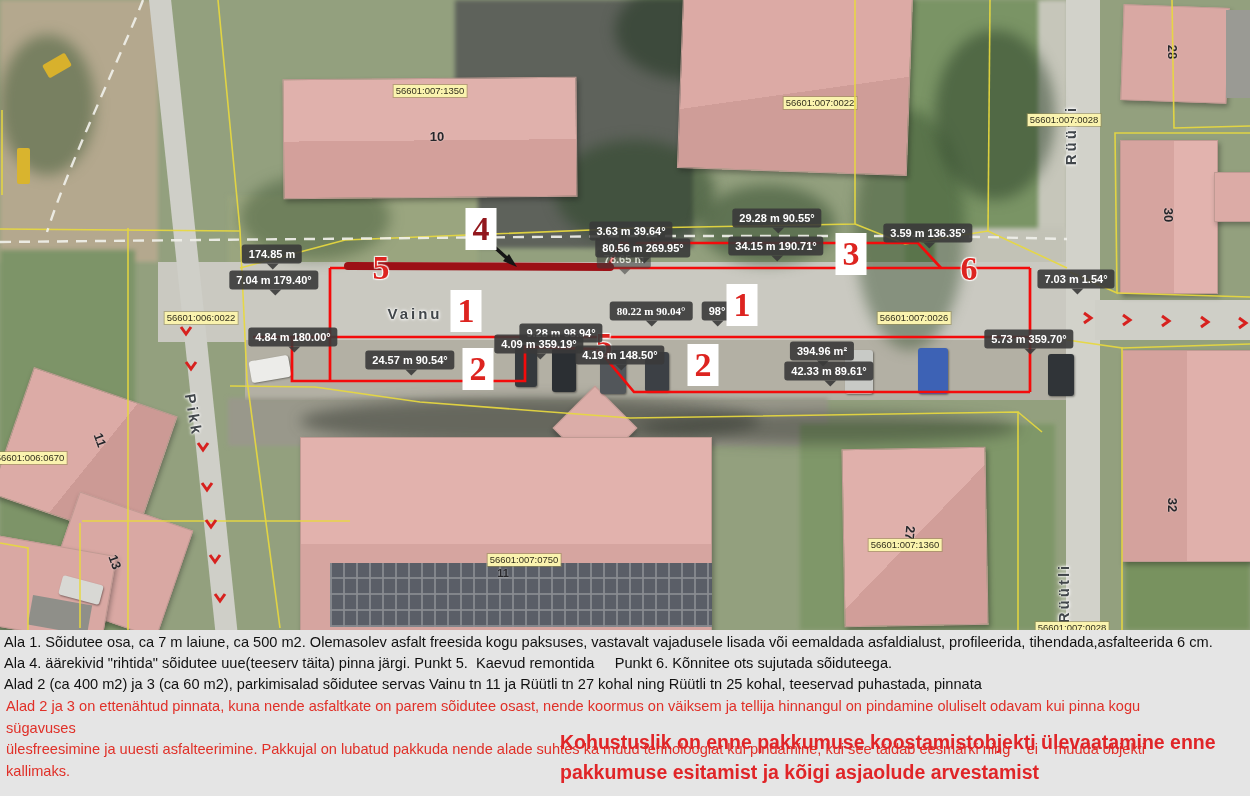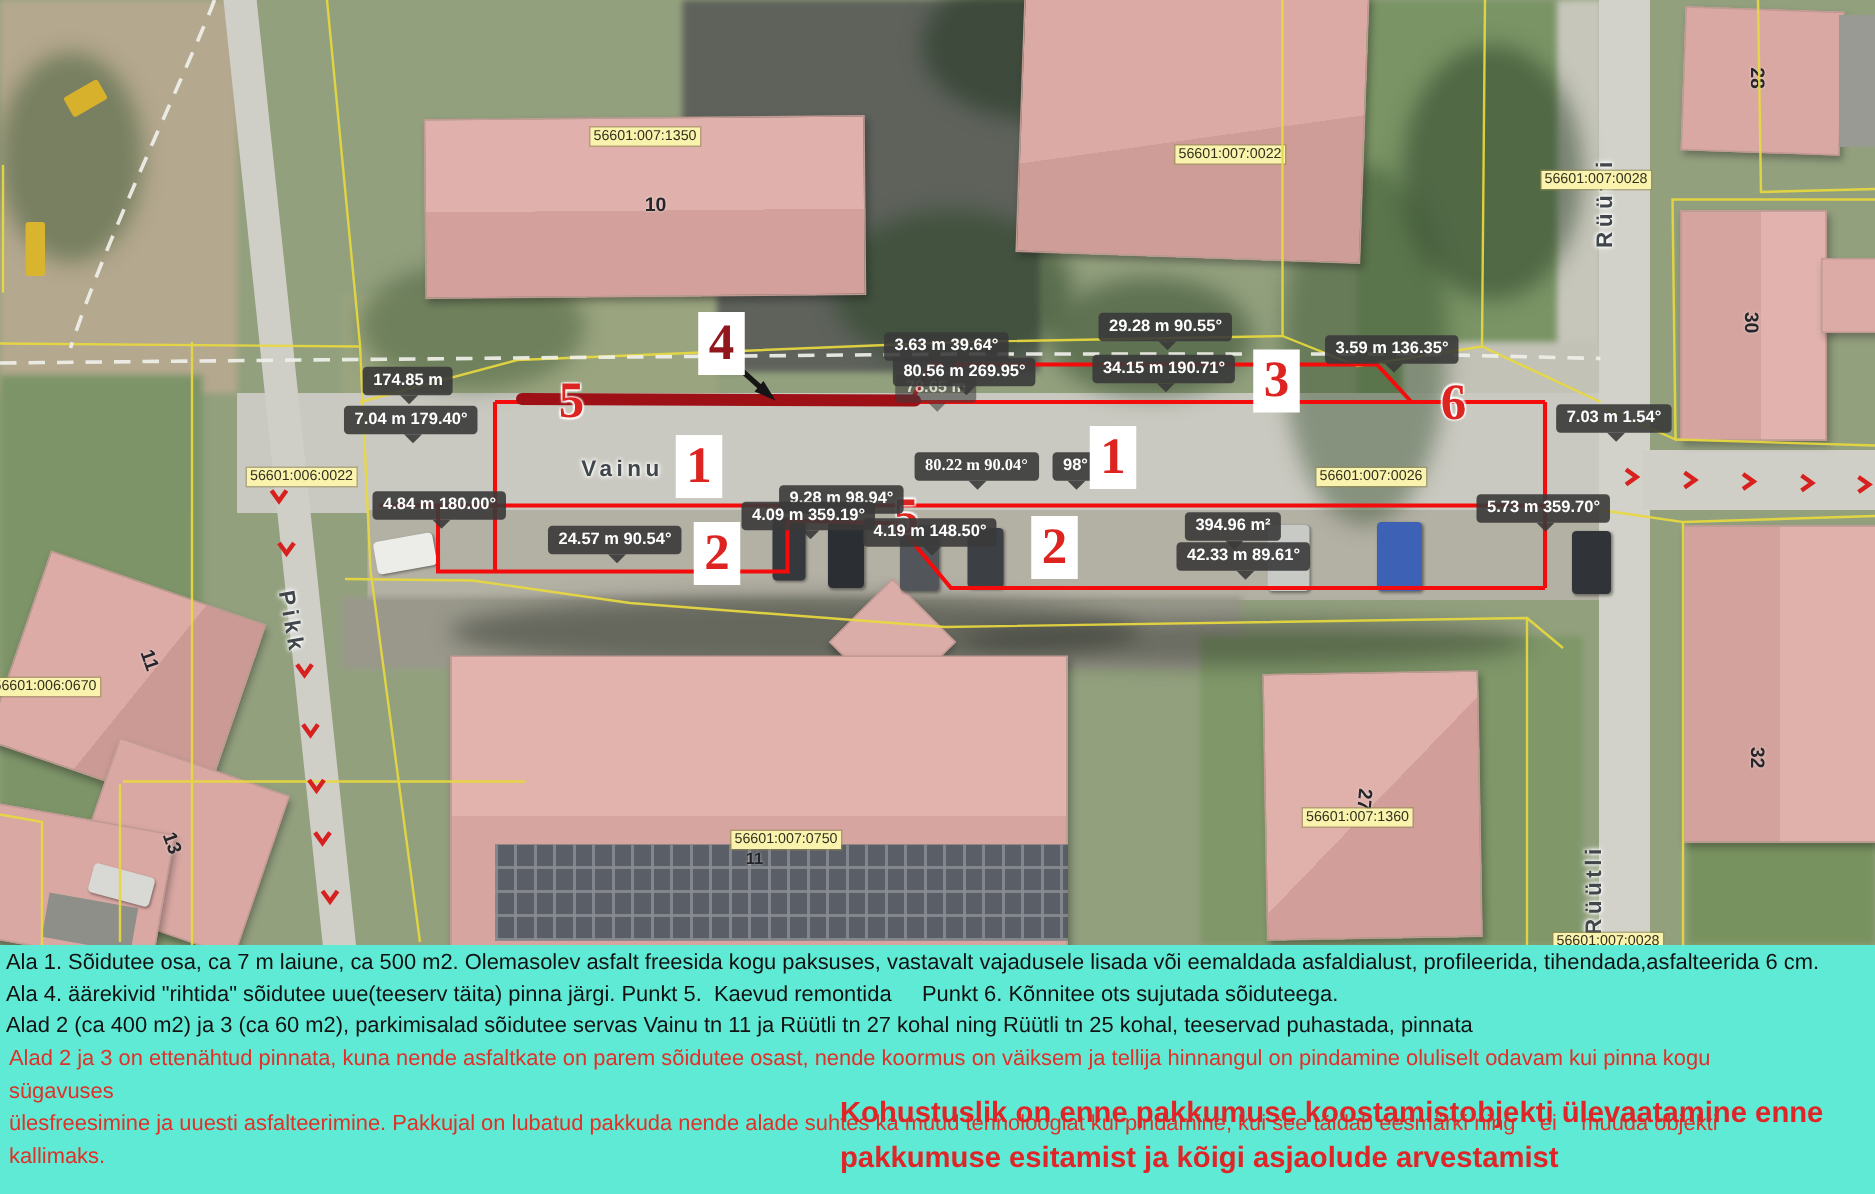--- a/index.html
+++ b/index.html
@@ -34,21 +34,21 @@
   .ghost2{z-index:39;}
   
   .marker{position:absolute;z-index:45;transform:translate(-50%,-50%);background:#fff;
           color:#dd2420;font-weight:bold;font-size:34px;line-height:42px;padding:0 7px;
           font-family:"Liberation Serif",serif;}
   .marker.nobox{background:transparent;padding:0;z-index:38;
           text-shadow:-1px -1px 1px rgba(255,255,255,.8),1px -1px 1px rgba(255,255,255,.8),
                       -1px 1px 1px rgba(255,255,255,.8),1px 1px 1px rgba(255,255,255,.8);}
   .marker.dark{color:#92171d;}
   
-  #notes{position:absolute;left:0;top:630px;width:1250px;height:166px;background:#5eead4;z-index:50;}
+  #notes{position:absolute;left:0;top:630px;width:1250px;height:166px;background:#e5e5e5;z-index:50;}
   .nl{position:absolute;left:4px;color:#111;font-size:14.6px;line-height:20px;white-space:pre-wrap;}
   .npara{position:absolute;left:6px;width:1200px;color:#e03028;font-size:14.6px;
          line-height:21.5px;white-space:pre-wrap;}
   .nwarn{position:absolute;left:560px;top:727px;width:660px;color:#e02528;font-weight:bold;
          font-size:19.5px;line-height:30px;white-space:pre-wrap;z-index:51;}
   .nsmall{position:absolute;left:8px;top:751px;color:#e03028;font-size:14.6px;white-space:pre-wrap;}
 </style>
 </head>
 <body>
 

